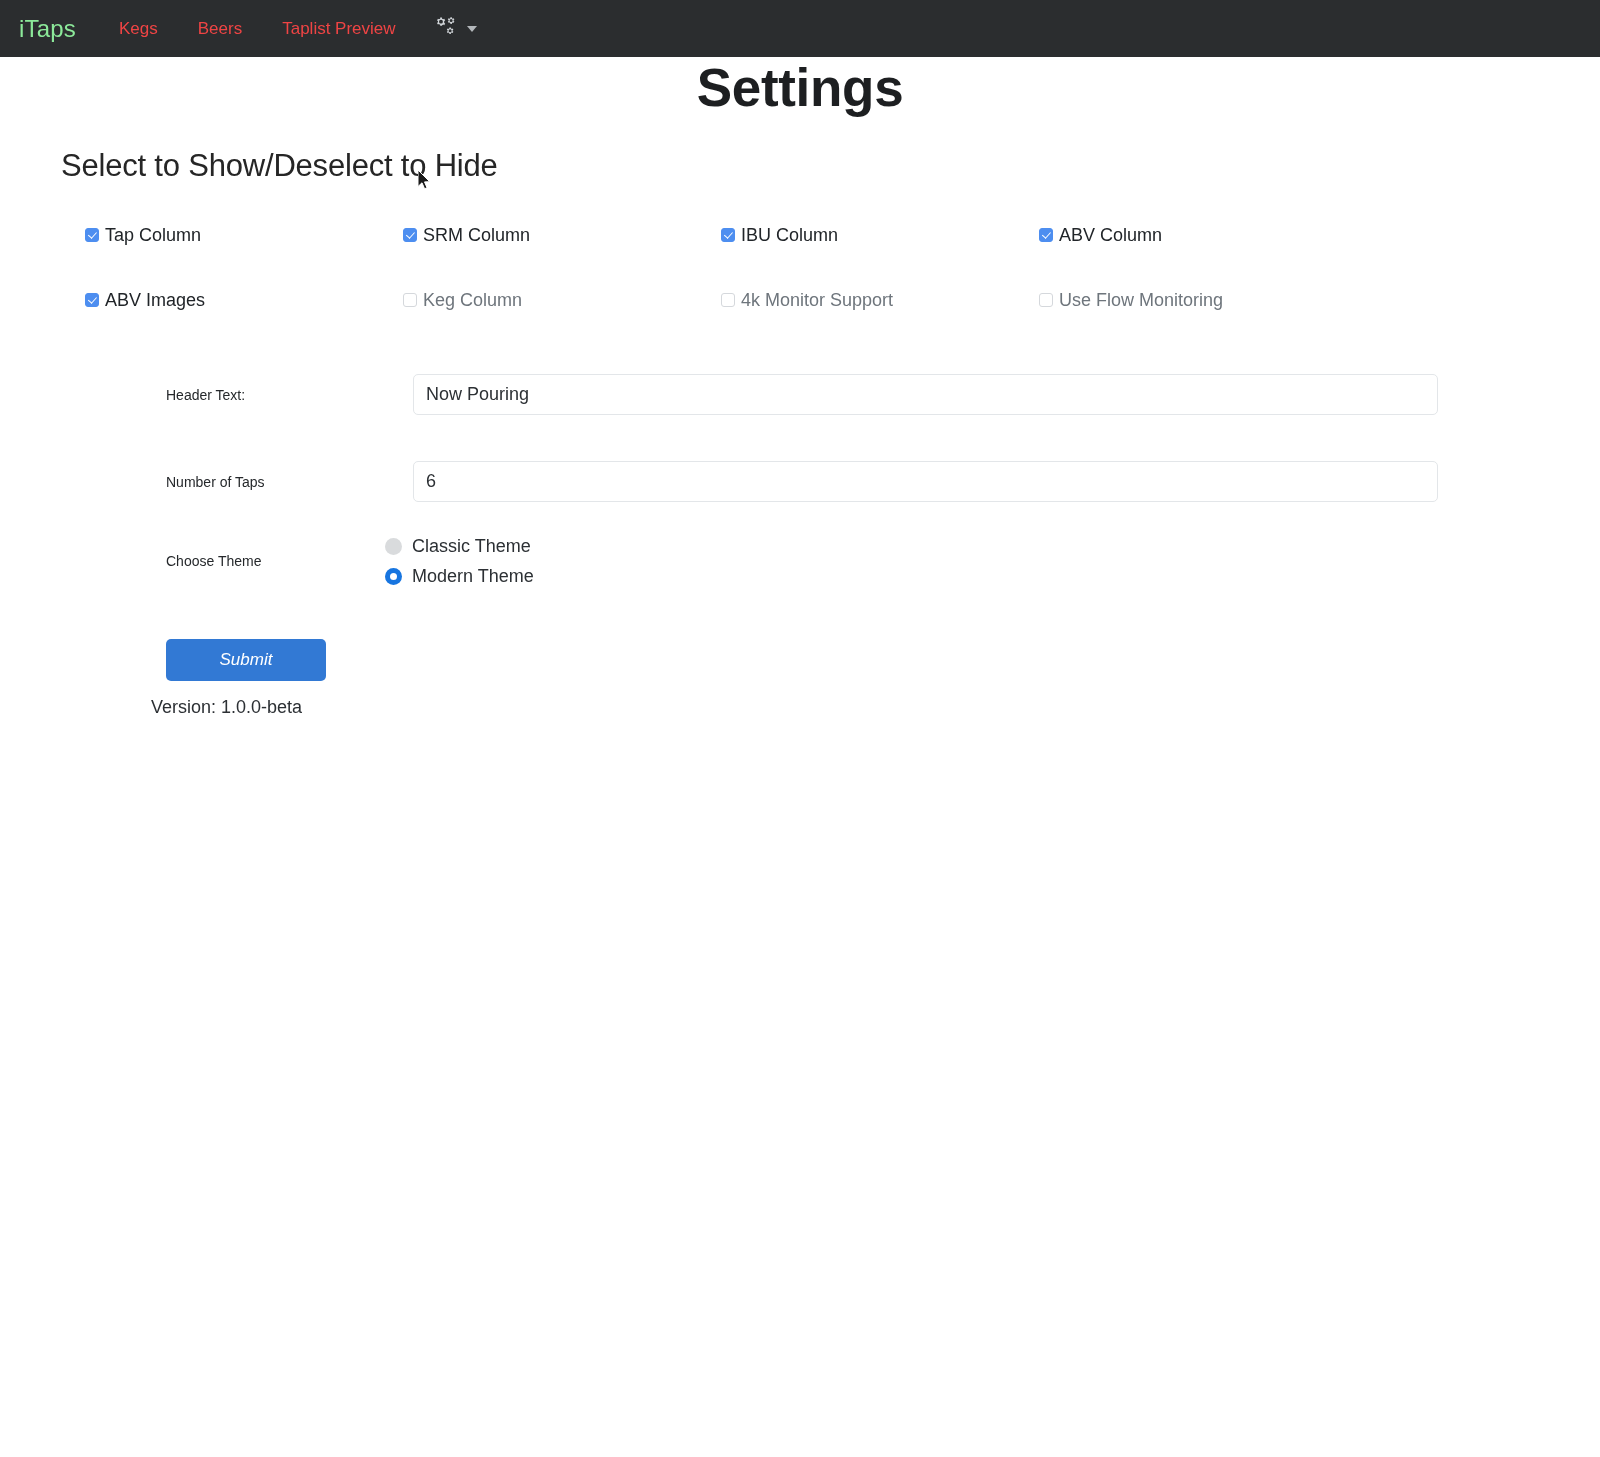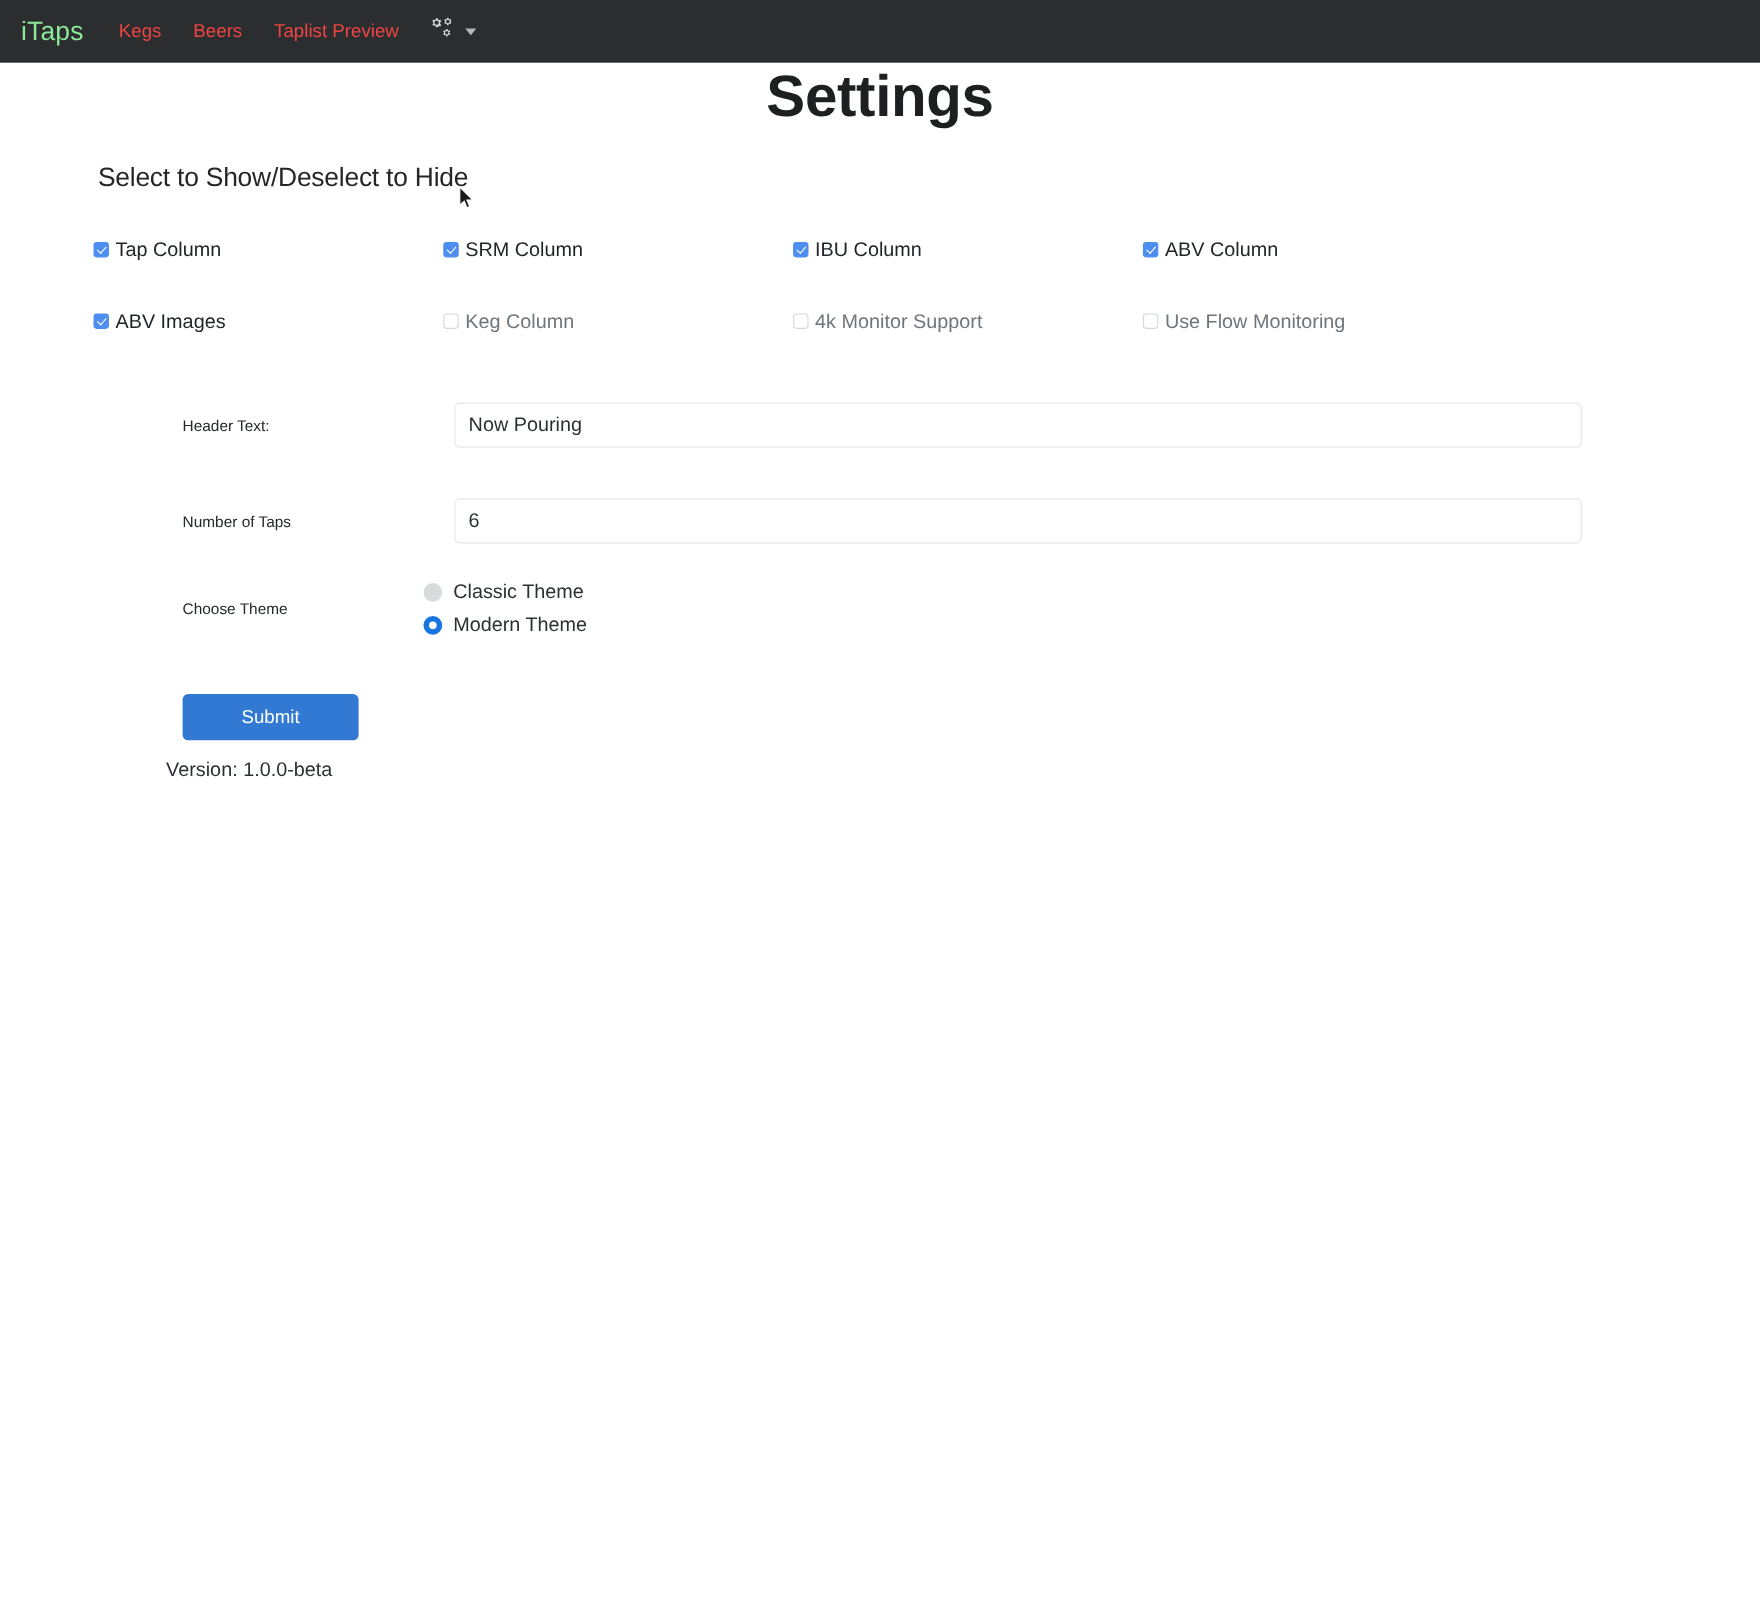--- a/index.html
+++ b/index.html
@@ -17,21 +17,21 @@
     -webkit-font-smoothing: antialiased;
   }
 
   
   .navbar {
     height: 57px;
     background: #2b2d2f;
     display: flex;
     align-items: center;
     padding: 0 14px;
-    gap: 5px;
+    gap: 16px;
   }
   .brand {
     color: #8ce99a;
     font-size: 24px;
     letter-spacing: .2px;
     margin-right: 27px;
     margin-left: 5px;
     line-height: 1;
     cursor: pointer;
   }
@@ -63,25 +63,25 @@
   .page-title {
     text-align: center;
     font-size: 53px;
     font-weight: bold;
     color: #1d1f21;
     margin: 0;
     letter-spacing: -0.3px;
   }
 
   .subtitle {
-    font-size: 24px;
+    font-size: 31px;
     font-weight: 400;
     color: #262626;
     margin: 0;
-    padding-left: 89px;
+    padding-left: 61px;
     padding-top: 30px;
     letter-spacing: -0.2px;
   }
 
   
   .checkbox-grid {
     display: grid;
     grid-template-columns: repeat(4, 318px);
     row-gap: 47px;
     padding-left: 85px;
@@ -191,20 +191,21 @@
   .submit-btn {
     width: 160px;
     height: 42px;
     background: #3279d4;
     color: #ffffff;
     border: none;
     border-radius: 5px;
     font-family: "Liberation Sans", "DejaVu Sans", sans-serif;
     font-size: 17px;
     cursor: pointer;
+    font-style: italic;
   }
   .version {
     padding-left: 151px;
     padding-top: 16px;
     font-size: 18px;
     color: #2c3034;
   }
 
   
   .cursor {

